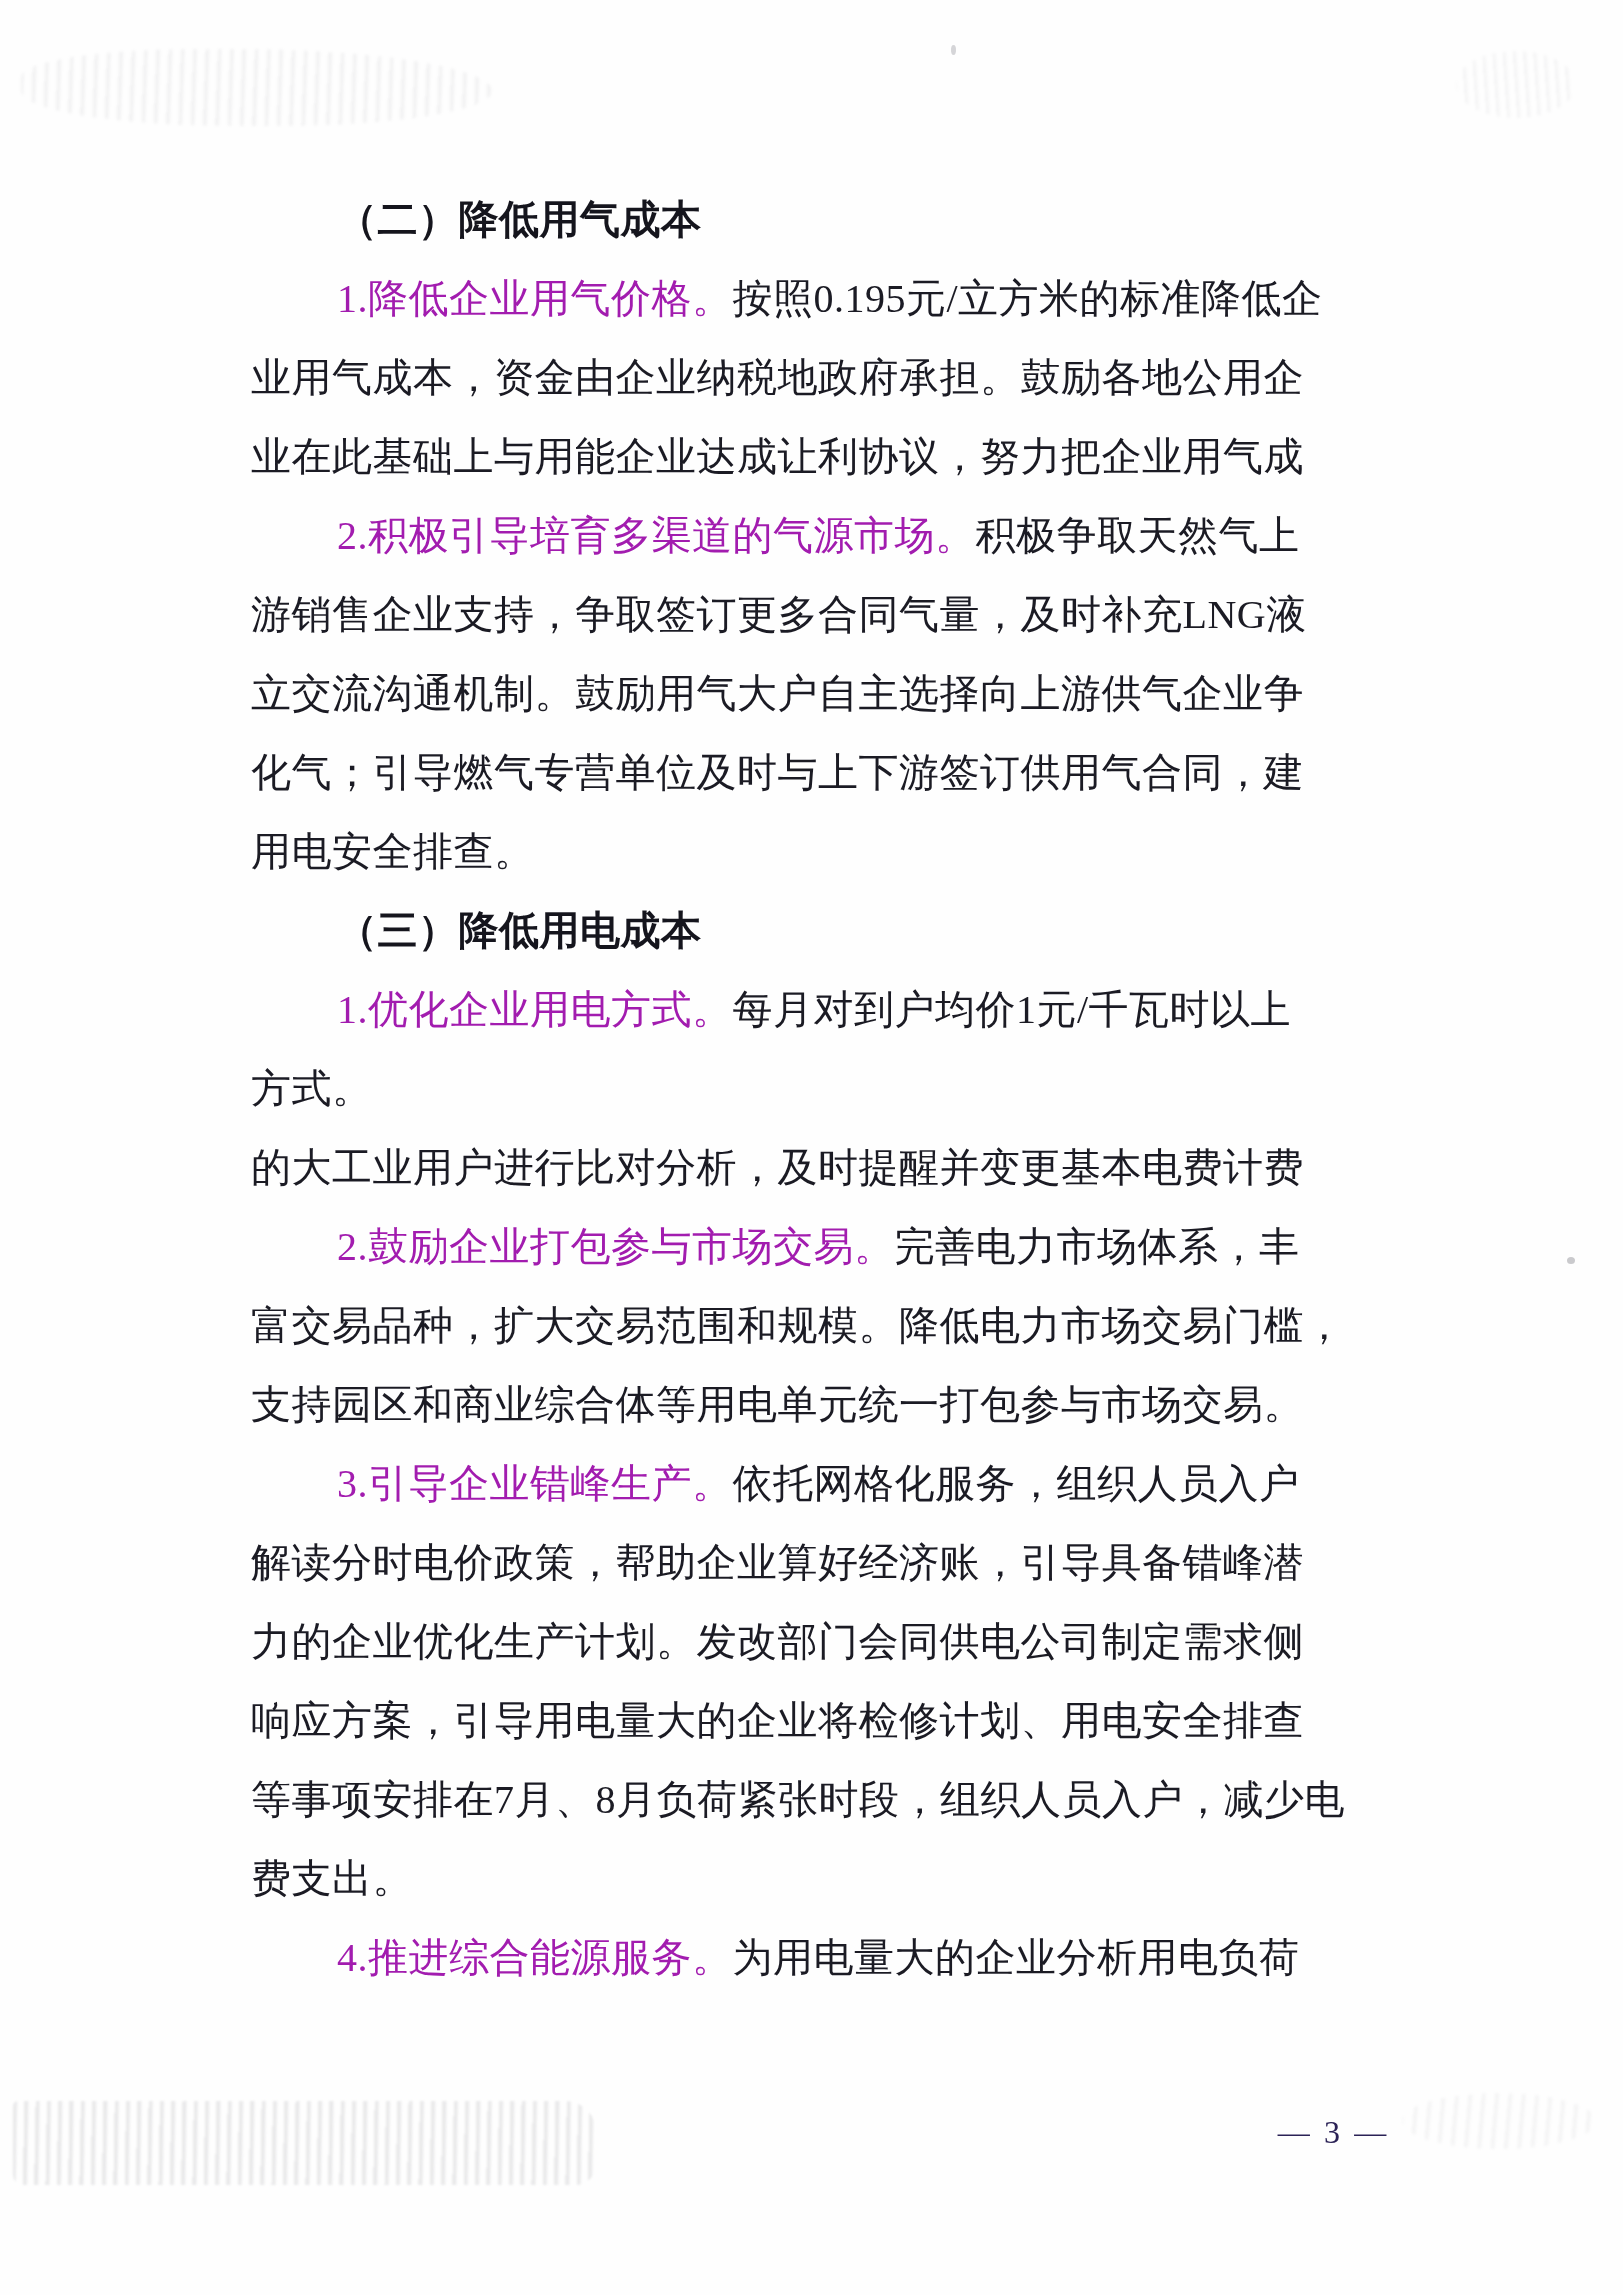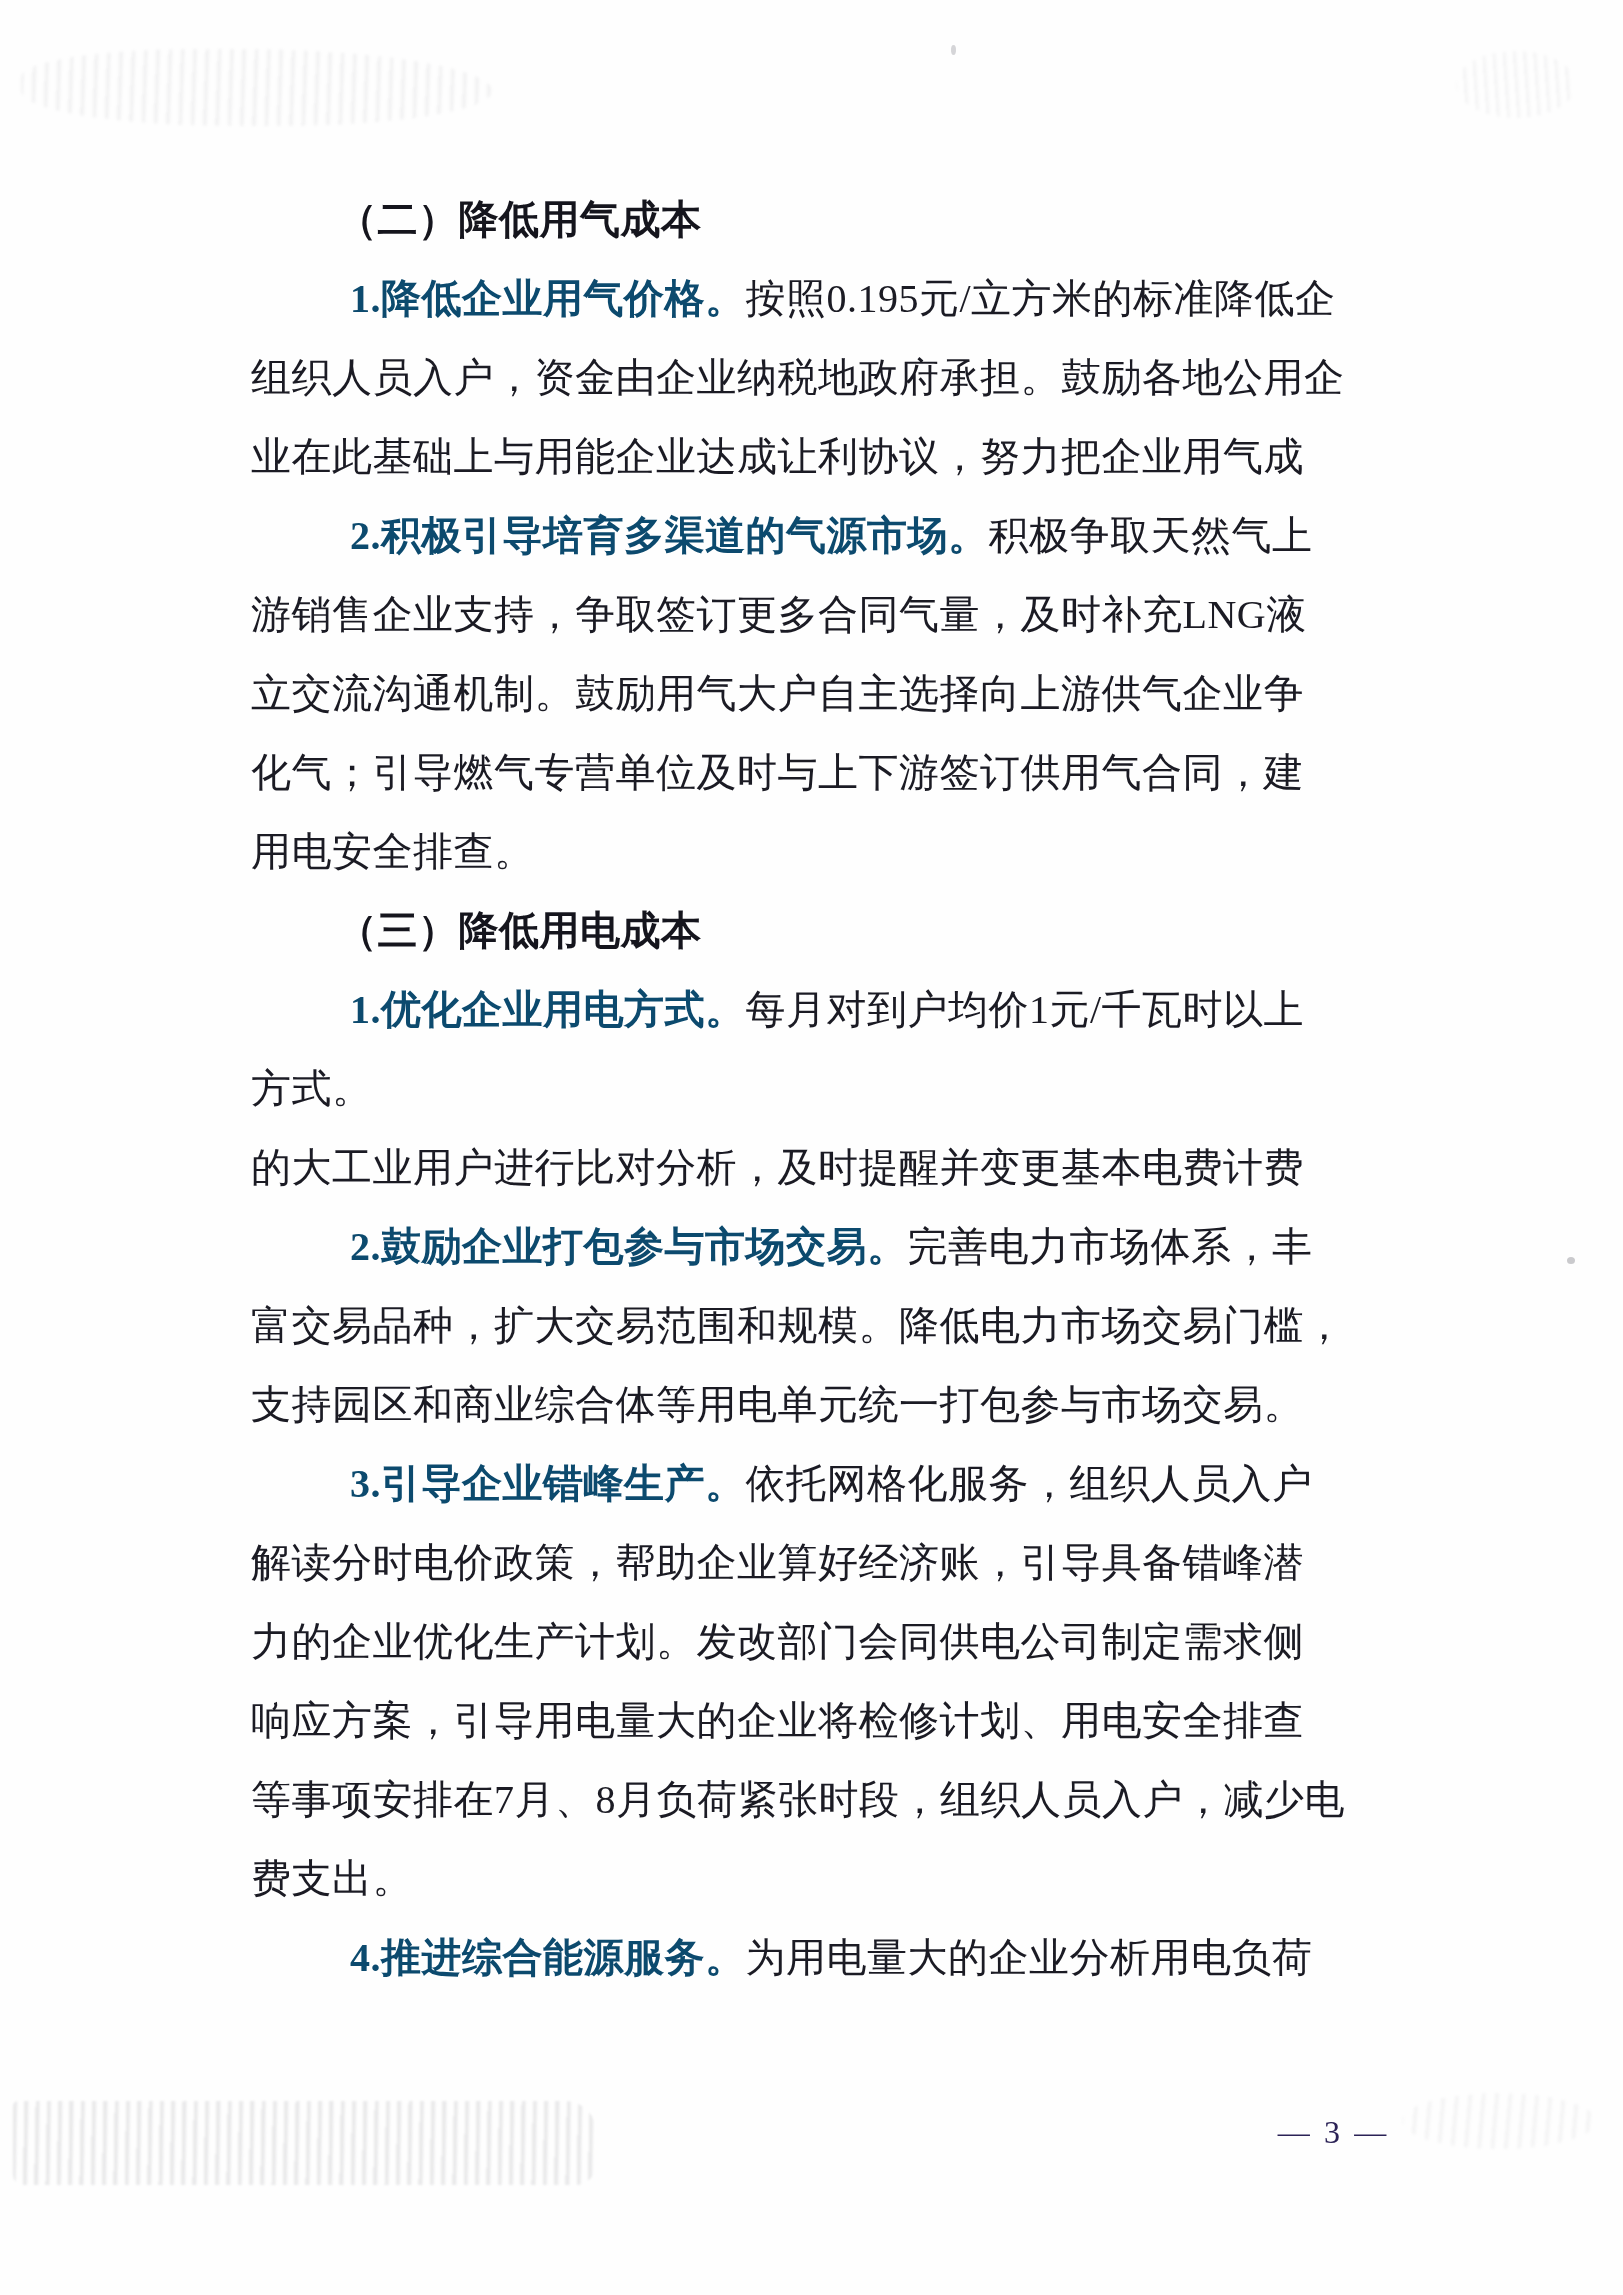--- a/index.html
+++ b/index.html
@@ -31,23 +31,22 @@
     color: #1b1b24;
   }
   .line.indent {
     padding-left: 86px;
   }
   .line.heading {
     font-weight: 600;
     color: #15151d;
   }
   .lead {
-    font-weight: 700;
-    color: #0c4a6e;
-    margin-left: 13px;
+    font-weight: 400;
+    color: #a21caf;
   }
   .page-number {
     position: absolute;
     left: 1249px;
     top: 2109px;
     width: 169px;
     height: 46px;
     line-height: 46px;
     text-align: center;
     font-size: 32px;
@@ -112,21 +111,21 @@
   <div class="smudge smudge-top-left"></div>
   <div class="smudge smudge-top-right"></div>
   <div class="smudge speck-top-center"></div>
   <div class="smudge speck-right"></div>
   <div class="smudge smudge-bottom-left"></div>
   <div class="smudge smudge-bottom-right"></div>
 
   <div class="doc">
     <div class="line heading indent"><span></span><span>（二）降低用气成本</span></div>
     <div class="line indent"><span class="lead">1.降低企业用气价格。</span><span>按照0.195元/立方米的标准降低企</span></div>
-    <div class="line"><span>组织人员入户，资金由企业纳税地政府承担。鼓励各地公用企</span></div>
+    <div class="line"><span>业用气成本，资金由企业纳税地政府承担。鼓励各地公用企</span></div>
     <div class="line"><span>业在此基础上与用能企业达成让利协议，努力把企业用气成</span></div>
     <div class="line indent"><span class="lead">2.积极引导培育多渠道的气源市场。</span><span>积极争取天然气上</span></div>
     <div class="line"><span>游销售企业支持，争取签订更多合同气量，及时补充LNG液</span></div>
     <div class="line"><span>立交流沟通机制。鼓励用气大户自主选择向上游供气企业争</span></div>
     <div class="line"><span>化气；引导燃气专营单位及时与上下游签订供用气合同，建</span></div>
     <div class="line"><span>用电安全排查。</span></div>
     <div class="line heading indent"><span>（三）降低用电成本</span></div>
     <div class="line indent"><span class="lead">1.优化企业用电方式。</span><span>每月对到户均价1元/千瓦时以上</span></div>
     <div class="line"><span>方式。</span></div>
     <div class="line"><span>的大工业用户进行比对分析，及时提醒并变更基本电费计费</span></div>

